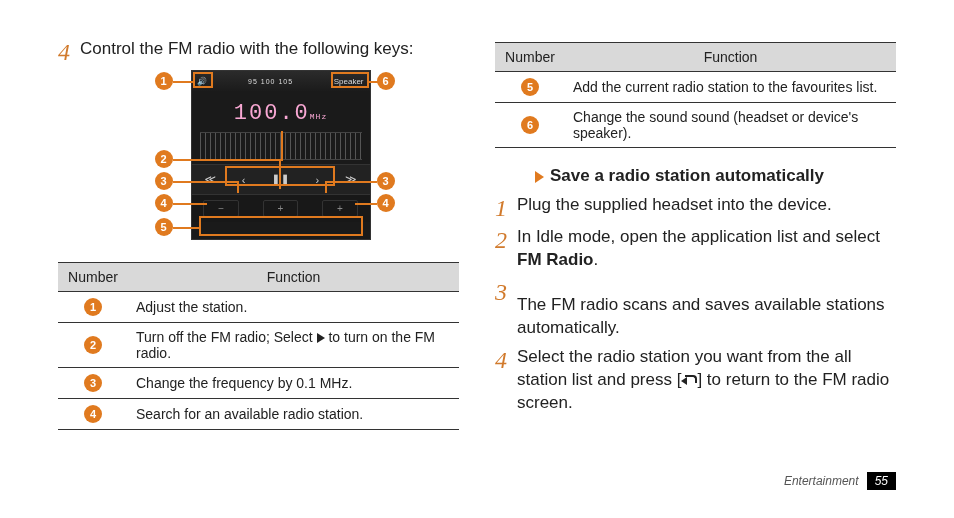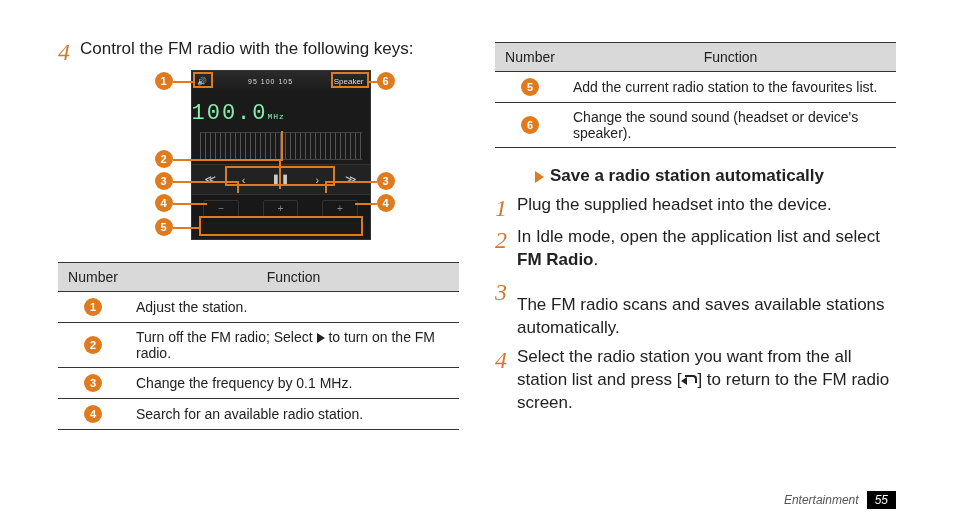--- a/index.html
+++ b/index.html
@@ -48,26 +48,26 @@
   }
   .radio-top {
     height: 20px;
     background: linear-gradient(#2b2b2b,#1b1b1b);
     display: flex; align-items: center;
     padding: 0 6px;
     font-size: 8px;
     justify-content: space-between;
   }
   .radio-freq {
-    text-align: left;
+    text-align: center;
     font-family: "Courier New", monospace;
     font-size: 22px;
     letter-spacing: 2px;
     padding: 10px 0 2px 0;
-    color: #86efac;
+    color: #f9a8d4;
   }
   .radio-mhz { font-size: 8px; letter-spacing: 1px; }
   .radio-dial {
     height: 28px;
     margin: 4px 8px;
     background: repeating-linear-gradient(90deg,#555 0,#555 1px,transparent 1px,transparent 5px);
     border-top:1px solid #444;border-bottom:1px solid #444;
     position:relative;
   }
   .radio-dial::after{content:"";position:absolute;left:50%;top:-2px;bottom:-2px;width:2px;background:#e07a1f;}
@@ -125,21 +125,21 @@
   }
   h2.section { font-size:17px; font-weight:700; margin: 18px 0 8px 0; padding-left: 40px; }
 
   .return-icon{
     display:inline-block;width:16px;height:10px;position:relative;vertical-align:middle;
   }
   .return-icon::before{content:"";position:absolute;right:0;top:0;width:10px;height:6px;border-top:2px solid #222;border-right:2px solid #222;border-top-right-radius:4px;}
   .return-icon::after{content:"";position:absolute;left:0;top:2px;width:0;height:0;border-top:4px solid transparent;border-bottom:4px solid transparent;border-right:6px solid #222;}
 
   .footer {
-    position:absolute;right:58px;bottom:9px;
+    position:absolute;right:58px;bottom:28px;
     display:flex;align-items:center;gap:8px;
     font-size:12px;font-style:italic;color:#555;
   }
   .footer .pg{
     background:#000000;color:#fff;font-style:italic;
     padding:2px 8px;font-size:12px;
   }
 </style>
 </head>
 <body>

